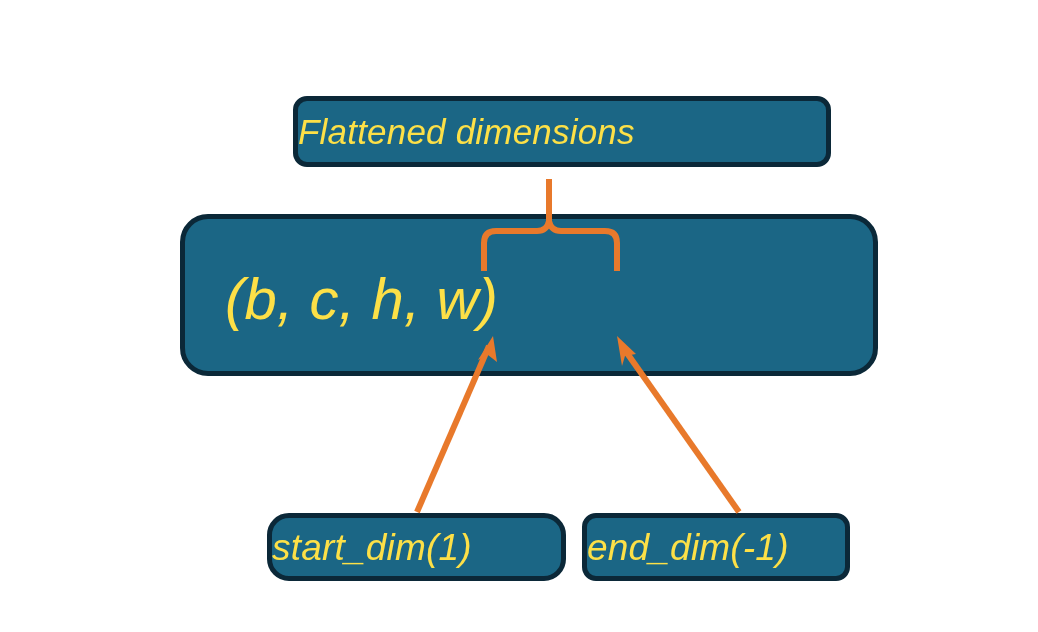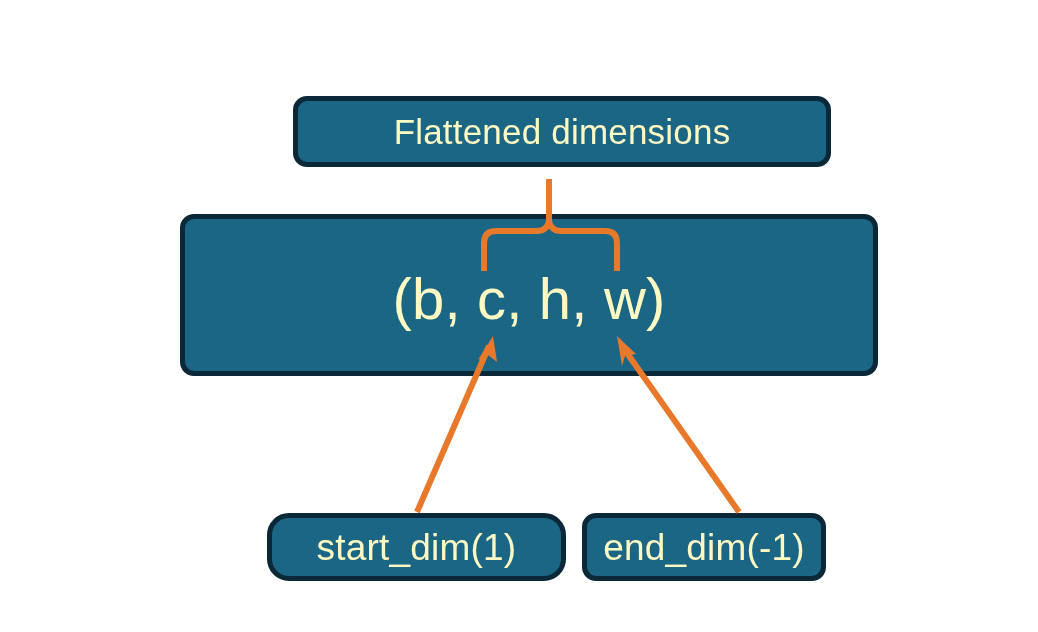--- a/index.html
+++ b/index.html
@@ -17,23 +17,24 @@
   }
 
   
   .node {
     position: absolute;
     box-sizing: border-box;
     background: #1b6685;
     border: 5px solid #0b2838;
     display: flex;
     align-items: center;
-    justify-content: center;
-    color: #fef9c3;
+    justify-content: flex-start;
+    color: #fde047;
     z-index: 2;
+    font-style: italic;
   }
   .node-label {
     white-space: nowrap;
     line-height: 1;
     letter-spacing: 0.2px;
   }
 
   #node-flattened {
     left: 293px;
     top: 96px;
@@ -41,40 +42,41 @@
     height: 71px;
     border-radius: 14px;
   }
   #node-flattened .node-label { font-size: 35px; }
 
   #node-shape {
     left: 180px;
     top: 214px;
     width: 698px;
     height: 162px;
-    border-radius: 14px;
+    border-radius: 28px;
+    padding-left: 40px;
   }
   #node-shape .node-label {
     font-size: 58px;
     transform: translateY(4px);
   }
 
   #node-start {
     left: 267px;
     top: 513px;
     width: 299px;
     height: 68px;
     border-radius: 22px;
   }
   #node-start .node-label { font-size: 37px; }
 
   #node-end {
     left: 582px;
     top: 513px;
-    width: 244px;
+    width: 268px;
     height: 68px;
     border-radius: 14px;
   }
   #node-end .node-label { font-size: 37px; }
 
   
   #connectors {
     position: absolute;
     left: 0;
     top: 0;

